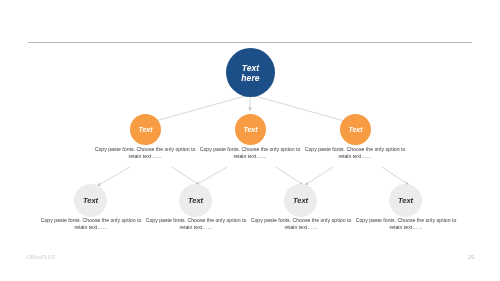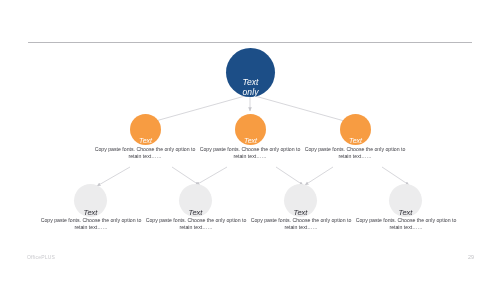--- a/index.html
+++ b/index.html
@@ -31,25 +31,25 @@
     left: 28px;
     top: 42px;
     width: 444px;
     height: 1px;
     background: #b9b9bd;
   }
   .node {
     position: absolute;
     border-radius: 50%;
     display: flex;
-    align-items: flex-end;
+    align-items: center;
     justify-content: center;
     text-align: center;
     font-style: italic;
-    font-weight: normal;
+    font-weight: bold;
     box-sizing: border-box;
   }
   .node-root {
     width: 49px;
     height: 49px;
     background: #1c4e87;
     color: #ffffff;
     font-size: 8.5px;
     line-height: 10px;
     letter-spacing: 0.1px;
@@ -118,21 +118,21 @@
 
       <path d="M227,167 L196,185"></path>
       <path d="M276,167 L303,185"></path>
 
       <path d="M333,167 L305,185"></path>
       <path d="M382,167 L409,185"></path>
     </g>
   </svg>
 
   <div class="node node-root" style="left:226px; top:48px;">
-    <span><span>Text</span><br><span>only</span></span>
+    <span><span>Text</span><br><span>here</span></span>
   </div>
 
   <div class="node node-mid" style="left:130px; top:114px;">
     <span>Text</span>
   </div>
   <div class="node node-mid" style="left:235px; top:114px;">
     <span>Text</span>
   </div>
   <div class="node node-mid" style="left:340px; top:114px;">
     <span>Text</span>

